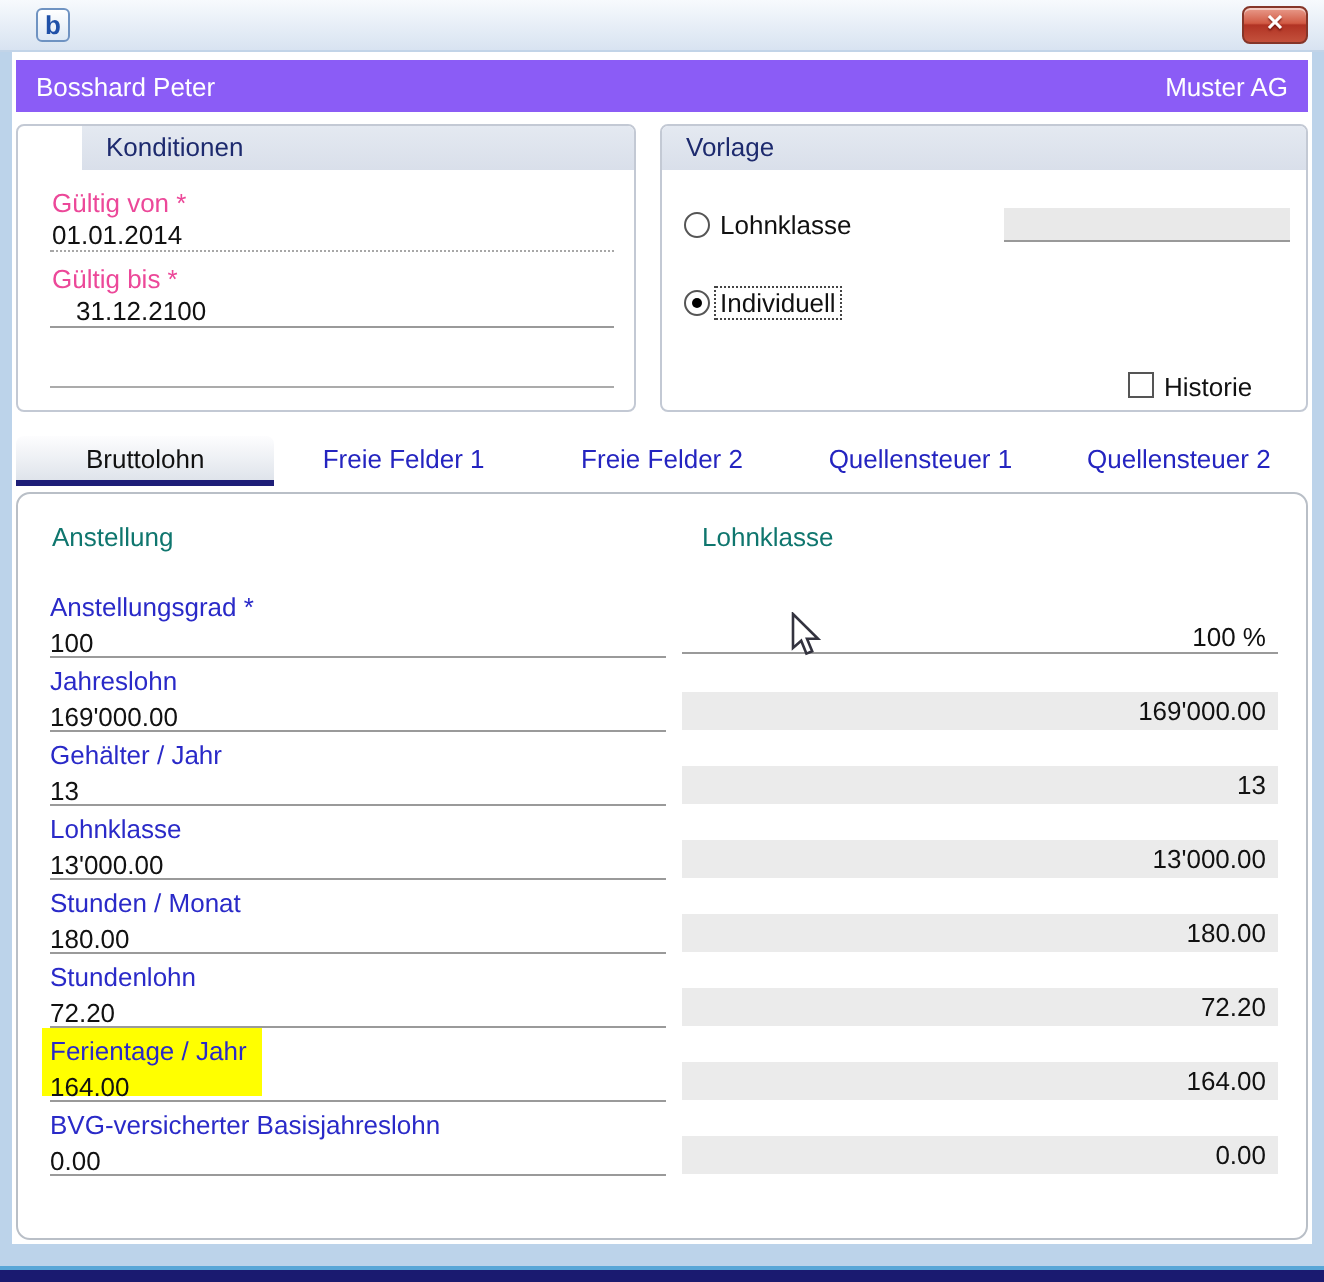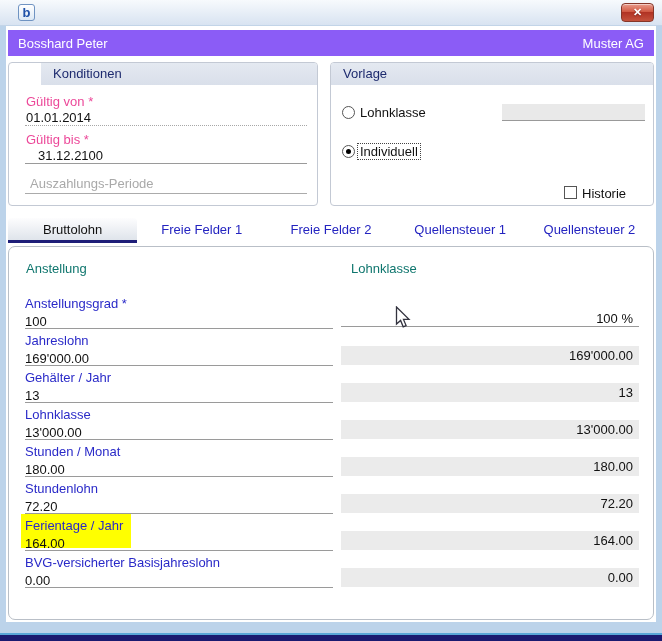--- a/index.html
+++ b/index.html
@@ -152,21 +152,20 @@
   </div>
 
   <div class="group group-konditionen">
     <div class="group-header">Konditionen</div>
     <div class="field-label" style="left:17px; top:31px;">Gültig von *</div>
     <div class="field-value" style="left:17px; top:47px;">01.01.2014</div>
     <div class="u-dotted" style="left:16px; top:62px; width:282px;"></div>
     <div class="field-label" style="left:17px; top:69px;">Gültig bis *</div>
     <div class="field-value" style="left:17px; top:85px;margin-left:12px;">31.12.2100</div>
     <div class="u-solid" style="left:16px; top:100px; width:282px;"></div>
-    <div class="placeholder" style="left:21px; top:113px;">Auszahlungs-Periode</div>
     <div class="u-solid" style="left:16px; top:130px; width:282px; border-top-color:#ababab;"></div>
   </div>
 
   <div class="group group-vorlage">
     <div class="group-header">Vorlage</div>
   </div>
   <div class="radio" id="radio-lohnklasse" style="left:342px; top:106px;"></div>
   <div class="radio-label" style="left:360px; top:105px;">Lohnklasse</div>
   <div class="mini-field"></div>
   <div class="radio checked" id="radio-individuell" style="left:342px; top:145px;"></div>

